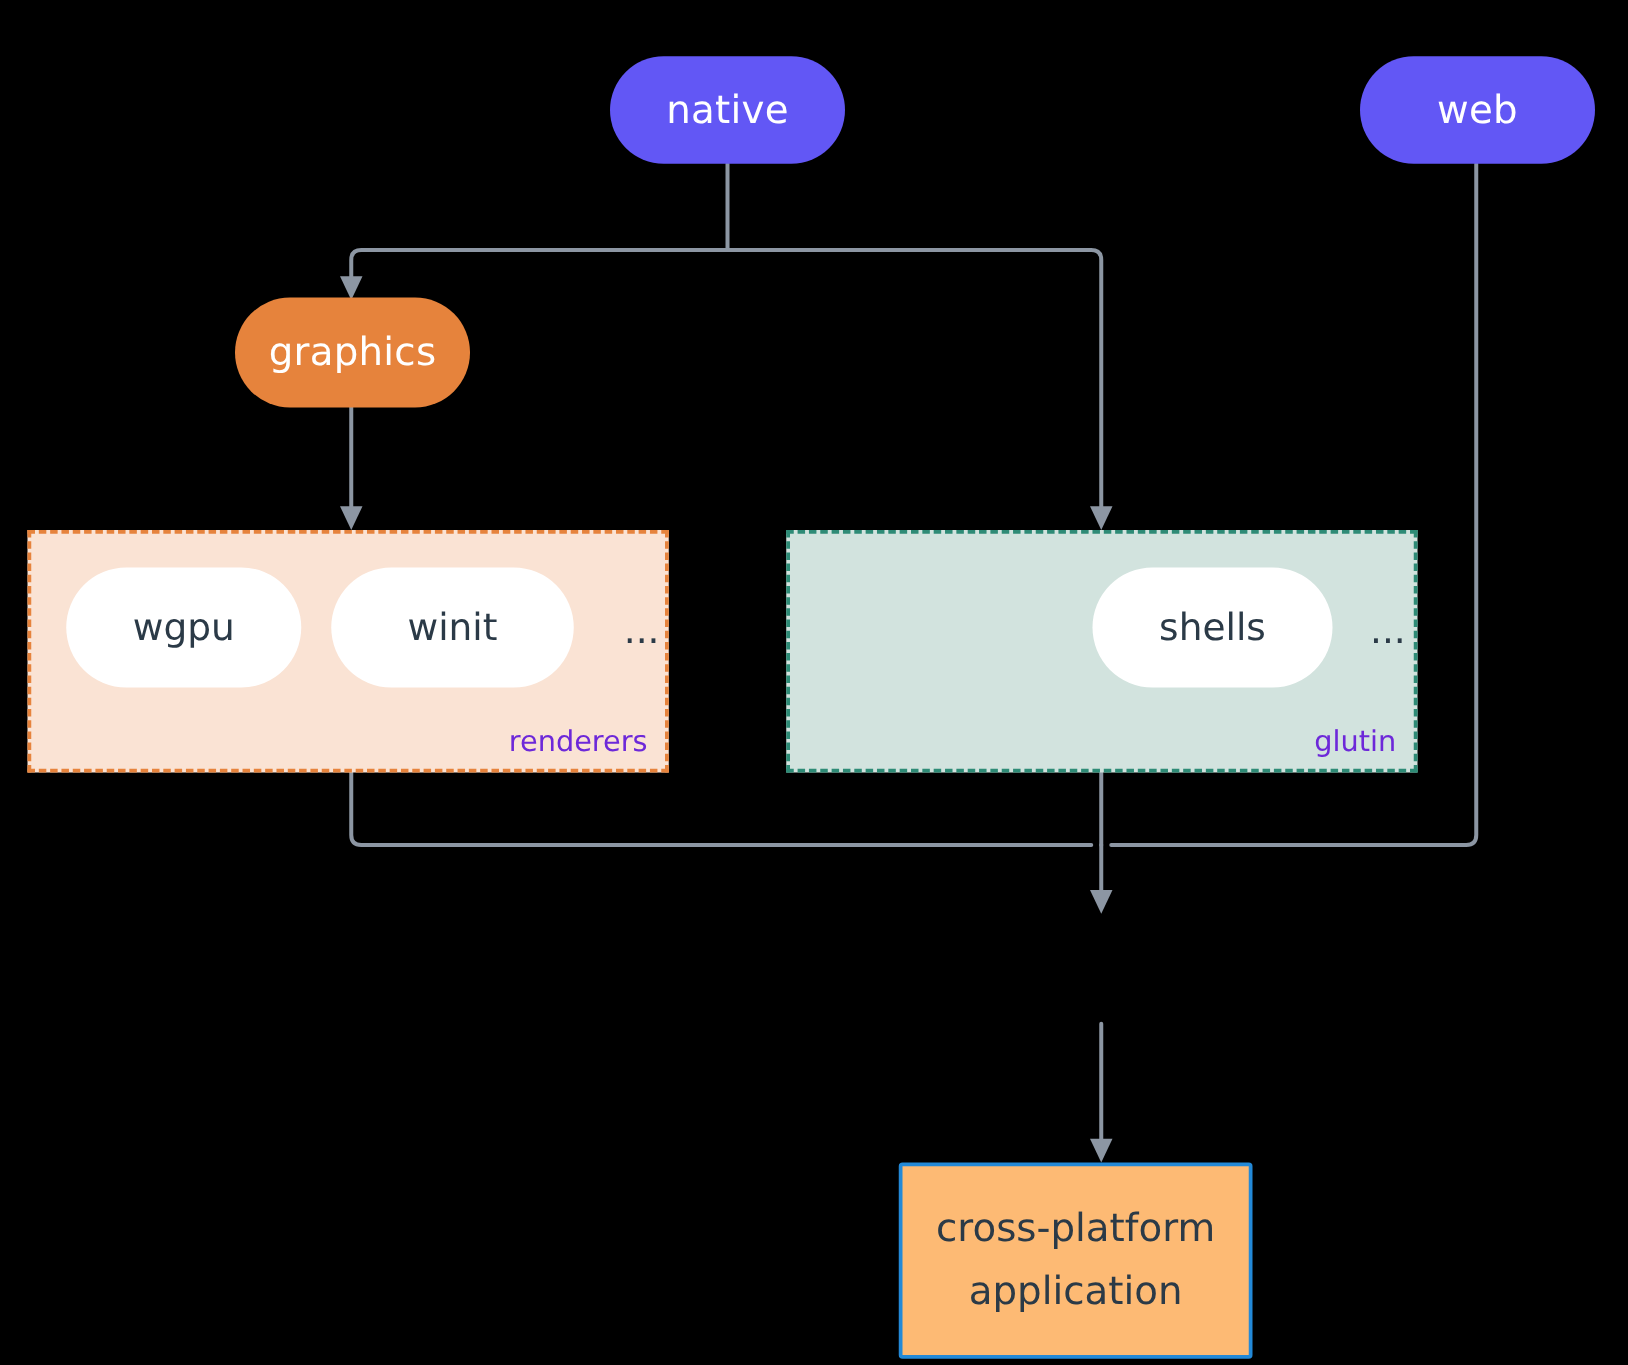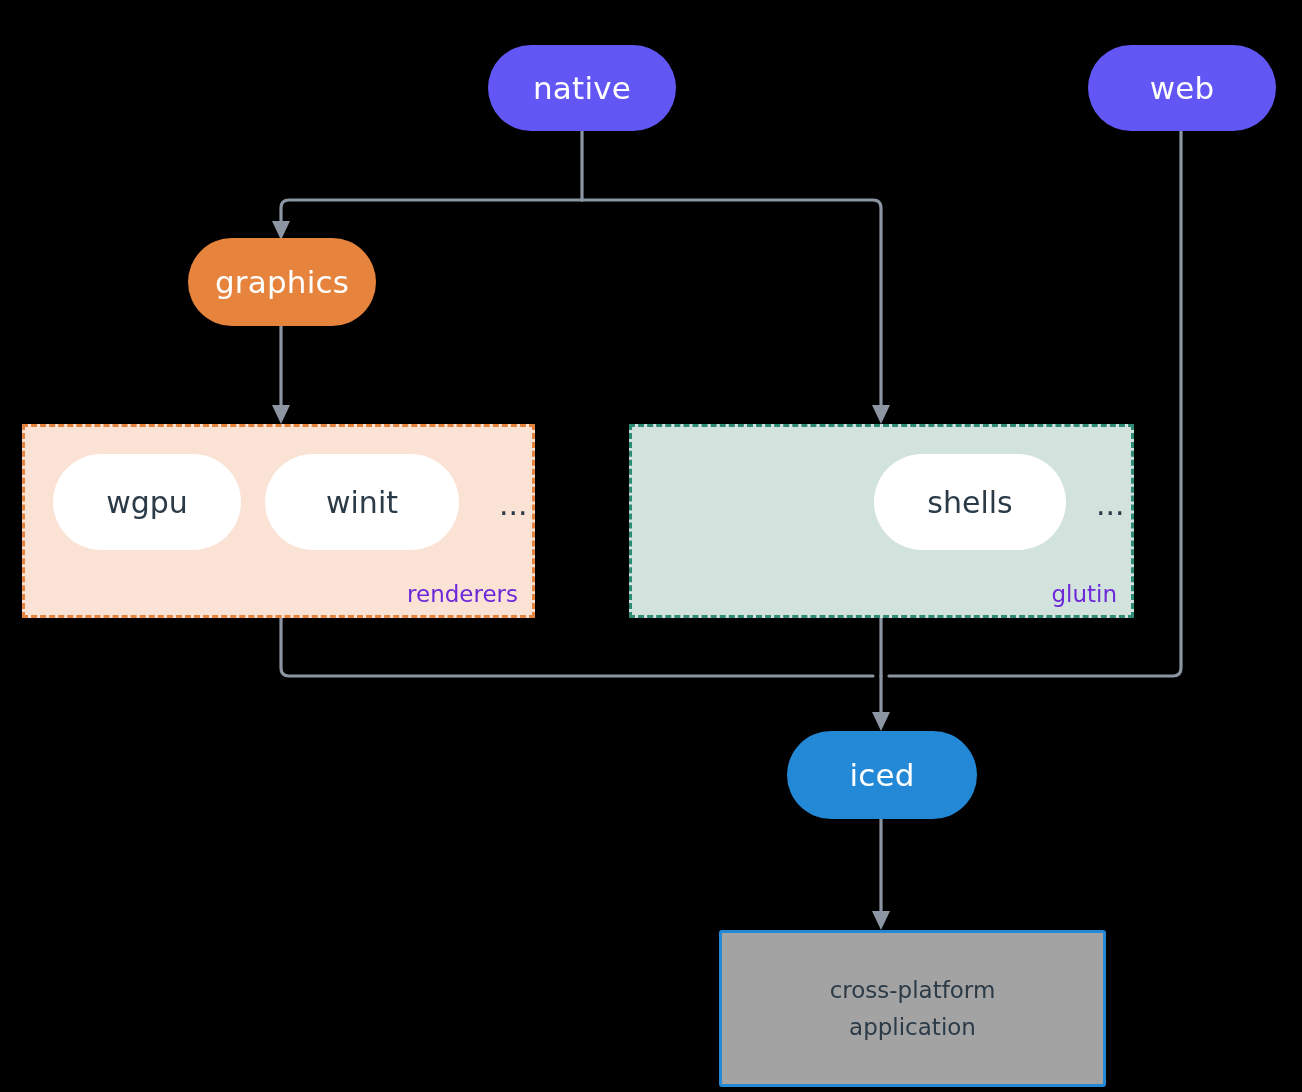--- a/index.html
+++ b/index.html
@@ -31,24 +31,24 @@
         box-sizing:border-box;}
   .renderers .chip.c0{left:28px;top:27px;width:188px;height:96px;}
   .renderers .chip.c1{left:240px;top:27px;width:194px;height:96px;}
   .shells .chip.c0{left:26px;top:27px;width:190px;height:96px;}
   .shells .chip.c1{left:242px;top:27px;width:192px;height:96px;}
   .ellipsis{position:absolute;font-size:30px;color:#2B3A47;line-height:1;}
   .renderers .ellipsis{left:474px;top:63px;}
   .shells .ellipsis{left:464px;top:63px;}
 
   
-  .appbox{position:absolute;left:719px;top:912px;width:387px;height:157px;
-        background:#a3a3a3;border:3px solid #2389D7;border-radius:3px;
+  .appbox{position:absolute;left:719px;top:912px;width:283px;height:157px;
+        background:#fdba74;border:3px solid #2389D7;border-radius:3px;
         box-sizing:border-box;display:flex;align-items:center;justify-content:center;
-        color:#2B3A47;font-size:23px;line-height:1.6;text-align:center;}
+        color:#2B3A47;font-size:31px;line-height:1.6;text-align:center;}
 
   svg.edges{position:absolute;left:0;top:0;width:1302px;height:1092px;
         pointer-events:none;}
   .edge{fill:none;stroke:#8C96A3;stroke-width:3.2;stroke-linecap:round;
         stroke-linejoin:round;}
   .arrowhead{fill:#8C96A3;}
 </style>
 </head>
 <body>
 
@@ -104,23 +104,20 @@
   </div>
 
   <div class="group shells">
     <div class="chip c1">
       <span>shells</span>
     </div>
     <div class="ellipsis">...</div>
     <div class="group-label">glutin</div>
   </div>
 
-  <div class="node pill iced">
-    <span>iced</span>
-  </div>
 
   <div class="appbox">
     <div>
       <div>cross-platform</div>
       <div>application</div>
     </div>
   </div>
 
 </div>
 

